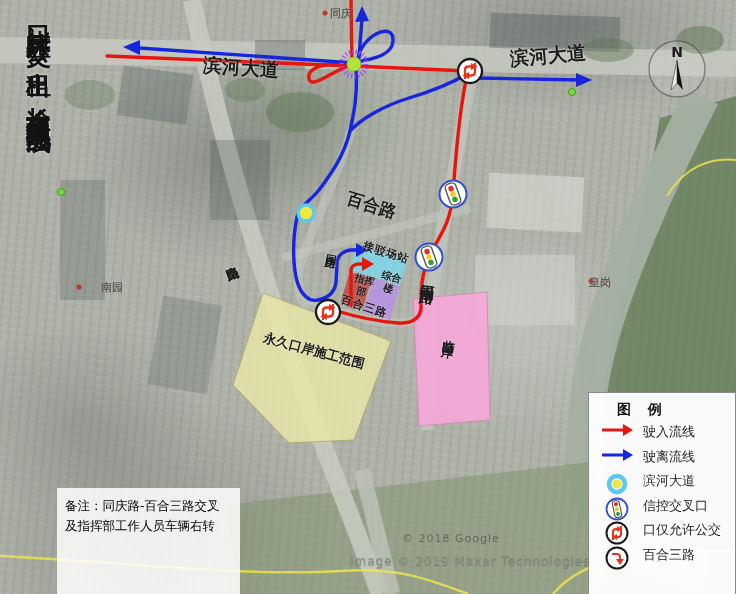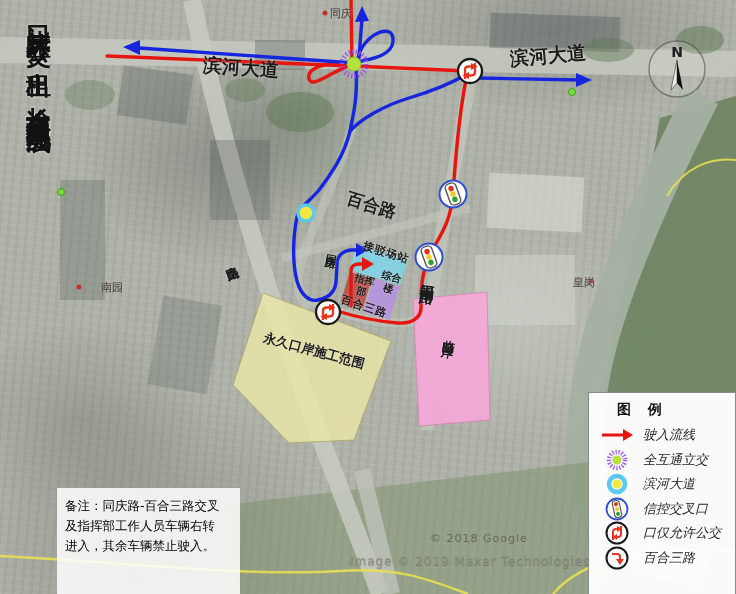--- a/index.html
+++ b/index.html
@@ -31,34 +31,34 @@
   #lbl-baihe3{left:340px;top:301px;font-size:11px;letter-spacing:1px;transform:rotate(18deg);}
   #lbl-station{left:362px;top:247px;font-size:11px;letter-spacing:1px;transform:rotate(17deg);}
   #lbl-command,#lbl-complex{width:26px;white-space:normal;text-align:center;line-height:1.15;}
   #lbl-command{left:350px;top:274px;font-size:10px;transform:rotate(15deg);}
   #lbl-complex{left:377px;top:271px;font-size:10px;transform:rotate(15deg);}
   #lbl-permanent{left:262px;top:344px;font-size:13px;transform:rotate(15deg);}
   #lbl-temporary{left:444px;top:330px;font-size:12.5px;letter-spacing:2px;transform:rotate(10deg);}
   .place{position:absolute;font-size:11px;font-weight:bold;color:rgba(72,66,60,.8);
          text-shadow:0 0 2px rgba(255,255,255,.4);}
   #place-tongqing{left:330px;top:6px;}
-  #place-huanggang{left:573px;top:275px;}
+  #place-huanggang{left:589px;top:275px;}
   #place-nanyuan{left:85px;top:280px;margin-left:16px;}
   #note-box{position:absolute;left:57px;top:488px;width:183px;height:106px;box-sizing:border-box;
     background:rgba(255,255,255,.85);padding:8px 8px;font-size:12.5px;line-height:1.6;
     color:#000000;font-weight:500;}
   #note-box div{white-space:nowrap;}
   #legend-box{position:absolute;left:588px;top:392px;width:148px;height:248px;box-sizing:border-box;
     background:rgba(255,255,255,.96);border:1px solid #8a8a8a;padding:6px 0 0 10px;}
   #legend-title{font-size:14px;font-weight:bold;letter-spacing:6px;color:#111;margin:2px 0 4px 18px;}
-  .legend-row{display:flex;align-items:center;height:24.5px;gap:8px;font-style:italic;}
+  .legend-row{display:flex;align-items:flex-start;height:24.5px;gap:8px;}
   .legend-ic{width:36px;display:flex;justify-content:center;align-items:center;}
   .legend-lb{font-size:13px;color:#1d1d1d;font-weight:500;white-space:nowrap;}
   #wm-google{position:absolute;left:402px;top:532px;font-size:11px;letter-spacing:1px;
-    color:rgba(80,80,75,.72);margin-left:28px;}
+    color:rgba(80,80,75,.72);}
   #wm-maxar{position:absolute;left:350px;top:554px;font-size:12px;letter-spacing:1px;
     color:rgba(145,145,135,.85);text-shadow:0 1px 1px rgba(60,60,55,.45);}
   #compass{position:absolute;left:646px;top:38px;}
 </style>
 </head>
 <body>
 
 <div id="stage">
 
   <div class="map-base"></div>
@@ -190,42 +190,41 @@
   <div class="lbl" id="lbl-complex">综合楼</div>
   <div class="lbl" id="lbl-permanent">永久口岸施工范围</div>
   <div class="lbl vert" id="lbl-temporary">临时口岸</div>
   <div class="place" id="place-tongqing">同庆</div>
   <div class="place" id="place-huanggang">皇岗</div>
   <div class="place" id="place-nanyuan">南园</div>
 
   <div id="note-box">
     <div>备注：同庆路-百合三路交叉</div>
     <div>及指挥部工作人员车辆右转</div>
-    <div>进入，其余车辆禁止驶入。</div>
   </div>
 
   <div id="legend-box">
     <div id="legend-title">图 例</div>
     <div class="legend-row">
       <span class="legend-ic">
         <svg width="34" height="14">
             <line x1="2" y1="7" x2="23" y2="7" stroke-width="3" stroke="#e8150e"></line>
             <polygon points="23,1 33,7 23,13" fill="#e8150e"></polygon>
           </svg>
       </span>
       <span class="legend-lb">驶入流线</span>
     </div>
     <div class="legend-row">
       <span class="legend-ic">
-        <svg width="24" height="24">
-            <circle cx="12" cy="12" r="8" fill="none" stroke-width="4.5" stroke-dasharray="1.2 1.8" stroke="#9b4ff0"></circle>
-            <circle cx="12" cy="12" r="4.5" fill="#b5e23e"></circle>
-          </svg>
-      </span>
-      <span class="legend-lb">全互通立交</span>
+        <svg width="34" height="14">
+            <line x1="2" y1="7" x2="23" y2="7" stroke-width="3" stroke="#1626df"></line>
+            <polygon points="23,1 33,7 23,13" fill="#1626df"></polygon>
+          </svg>
+      </span>
+      <span class="legend-lb">驶离流线</span>
     </div>
     <div class="legend-row">
       <span class="legend-ic">
         <svg width="24" height="24">
             <circle cx="12" cy="12" r="8" fill="none" stroke-width="4.5" stroke="#5bc8f0"></circle>
             <circle cx="12" cy="12" r="4.5" fill="#f2e93f"></circle>
           </svg>
       </span>
       <span class="legend-lb">滨河大道</span>
     </div>

